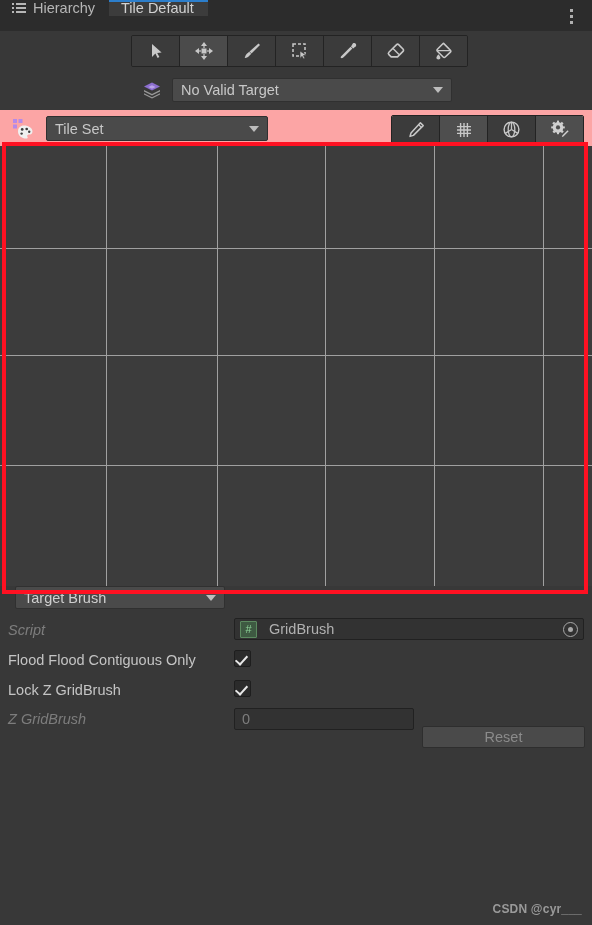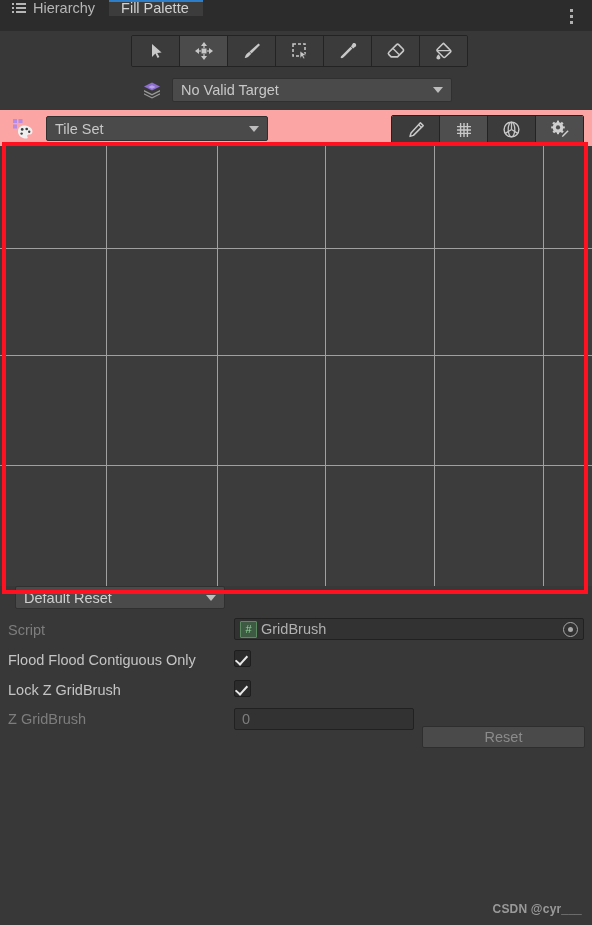--- a/index.html
+++ b/index.html
@@ -249,21 +249,21 @@
     display: flex;
     align-items: center;
   }
   .row-label {
     position: absolute;
     left: 8px;
     font-size: 14.5px;
     color: #c4c4c4;
     white-space: nowrap;
   }
-  .row-label.dim { color: #7d7d7d; }
+  .row-label.dim { color: #7d7d7d; font-style: italic; }
   .row-label.clip {
     width: 228px;
     overflow: hidden;
     text-overflow: clip;
   }
   .objfield {
     position: absolute;
     left: 234px; top: 3px;
     width: 350px; height: 22px;
     background: #323232;
@@ -271,21 +271,21 @@
     border-radius: 2px;
     display: flex;
     align-items: center;
     padding-left: 5px;
     box-sizing: border-box;
     cursor: pointer;
   }
   .objfield .txt {
     font-size: 14.5px;
     color: #b0b0b0;
-    margin-left: 4px;
+    margin-left: 12px;
   }
   .cs-icon {
     width: 15px; height: 15px;
     background: #3e5a42;
     border: 1px solid #5c8a60;
     border-radius: 1px;
     color: #8fd49a;
     font-size: 11px;
     line-height: 14px;
     text-align: center;
@@ -393,21 +393,21 @@
           <i></i>
           <i></i>
           <b></b>
           <b></b>
           <b></b>
       </span>
       <span>Hierarchy</span>
     </div>
 
     <div class="tab active">
-      <span>Fill Palette</span>
+      <span>Tile Default</span>
     </div>
 
     <div class="kebab">
       <span></span>
         <span></span>
         <span></span>
     </div>
   </div>
 
   <div class="toolstrip">
@@ -587,21 +587,21 @@
     <div class="gline-v" style="left:434px"></div>
     <div class="gline-v" style="left:543px"></div>
     <div class="gline-h" style="top:102px"></div>
     <div class="gline-h" style="top:209px"></div>
     <div class="gline-h" style="top:319px"></div>
   </div>
 
   <div class="brushpanel">
 
     <div class="brush-dd">
-      <span>Default Reset</span>
+      <span>Target Brush</span>
       <span class="caret"></span>
     </div>
 
     <div class="row" style="top:29px">
       <span class="row-label dim">Script</span>
       <div class="objfield">
         <span class="cs-icon">#</span>
         <span class="txt">GridBrush</span>
         <span class="picker"></span>
       </div>

